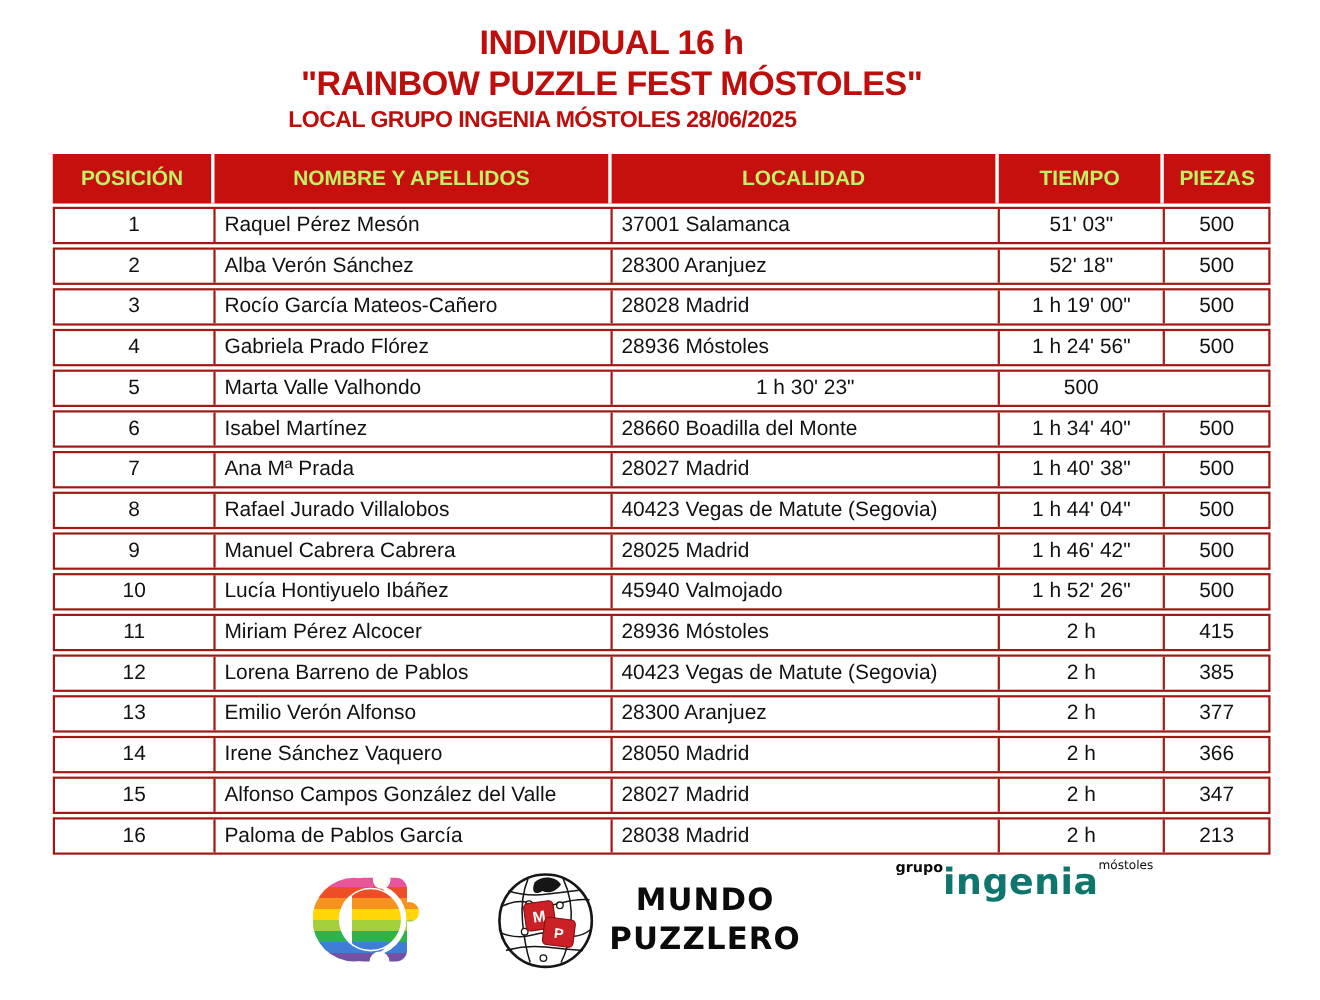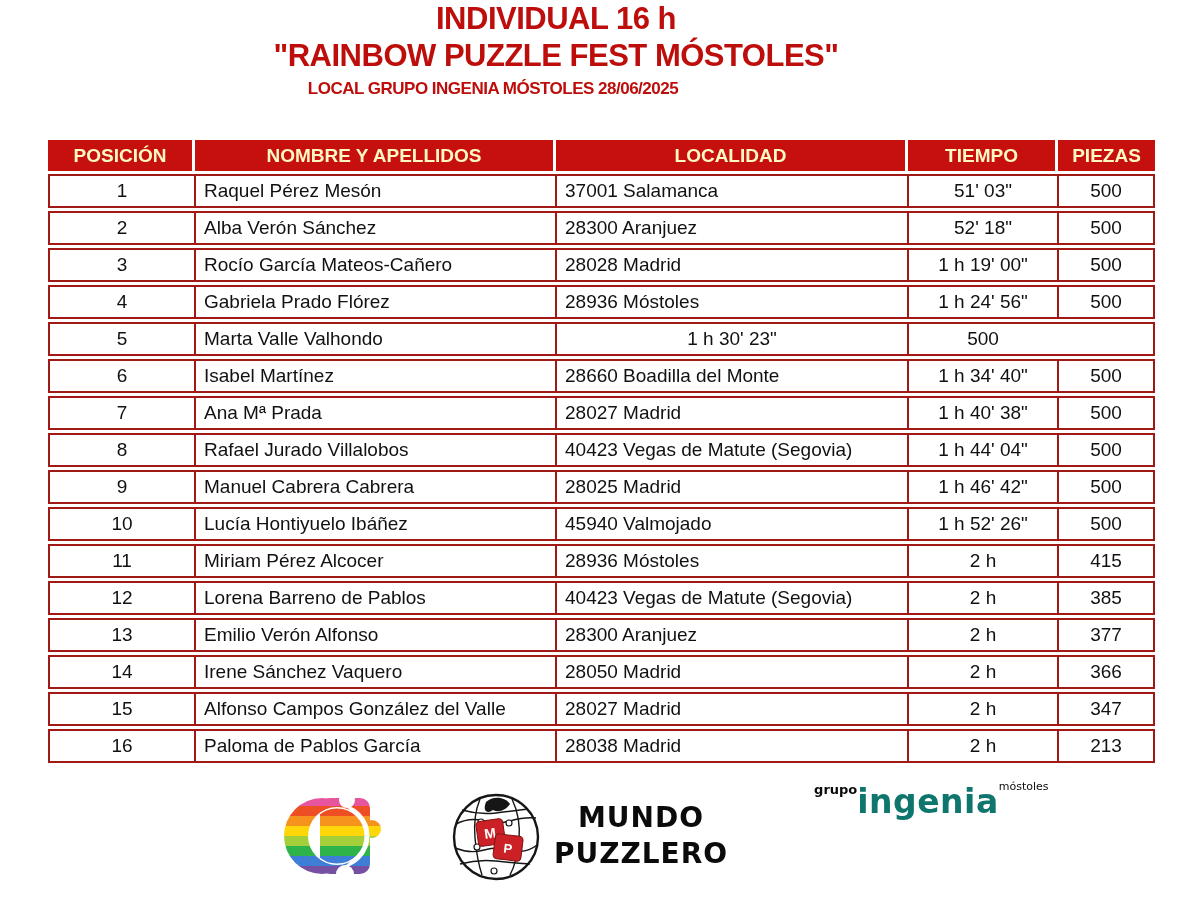--- a/index.html
+++ b/index.html
@@ -7,38 +7,38 @@
     --red-border:#a01914;
     --red-title:#bd0e0c;
     --ink:#111;
   }
   *{margin:0;padding:0;box-sizing:border-box;}
   html,body{width:1200px;height:909px;background:#fff;overflow:hidden;
     font-family:"Liberation Sans", sans-serif;}
   .page{position:relative;width:1200px;height:909px;background:#fff;}
 
   
-  .titles{}
+  .titles{padding-top:20px;}
   .t-line1,.t-line2{
     width:1200px;padding-right:88px;text-align:center;
     color:var(--red-title);font-weight:bold;font-size:31px;line-height:37px;
     letter-spacing:-0.5px;
   }
   .t-line3{
     width:1200px;padding-right:214px;text-align:center;
-    color:var(--red-title);font-weight:bold;font-size:17px;line-height:30px;
+    color:var(--red-title);font-weight:bold;font-size:21px;line-height:30px;
     letter-spacing:-0.5px;
   }
 
   
   .tablewrap{position:absolute;left:48px;top:140px;width:1107px;}
   .thead{display:grid;grid-template-columns:144px 361px 352px 150px auto;}
   .thead > div{
-    background:var(--red-hdr);color:#fef9c3;font-weight:bold;font-size:19px;
-    height:31px;display:flex;align-items:center;justify-content:center;
+    background:var(--red-hdr);color:#bef264;font-weight:bold;font-size:19px;
+    height:45px;display:flex;align-items:center;justify-content:center;
     border-left:3px solid #fff;
   }
   .thead > div:first-child{border-left:none;}
   .trow{
     display:grid;grid-template-columns:144px 361px 352px 150px auto;
     border:2px solid var(--red-border);margin-top:3px;background:#fff;
   }
   .trow > div{
     height:30px;display:flex;align-items:center;font-size:19px;color:var(--ink);
     border-left:2px solid var(--red-border);overflow:hidden;white-space:nowrap;

